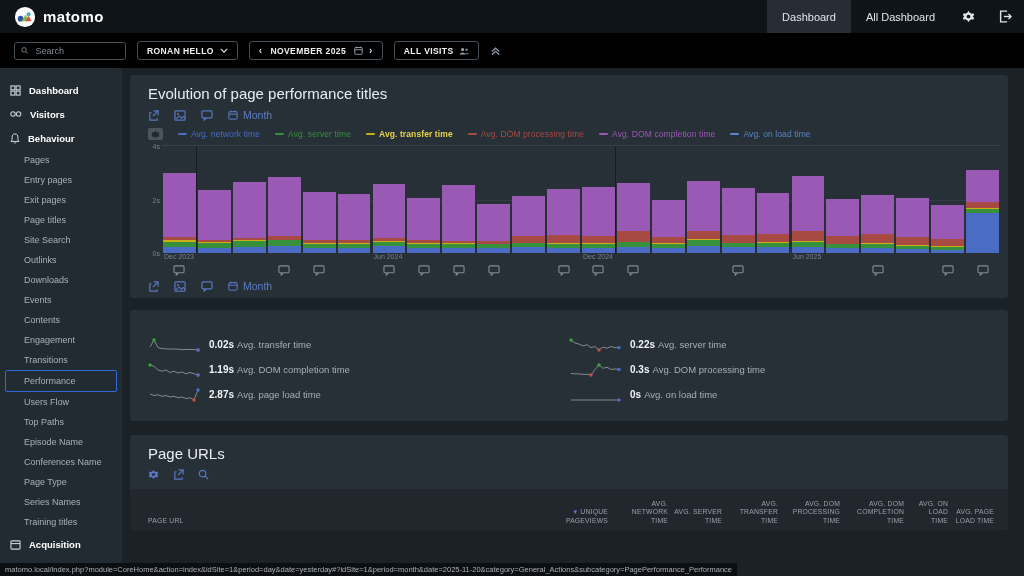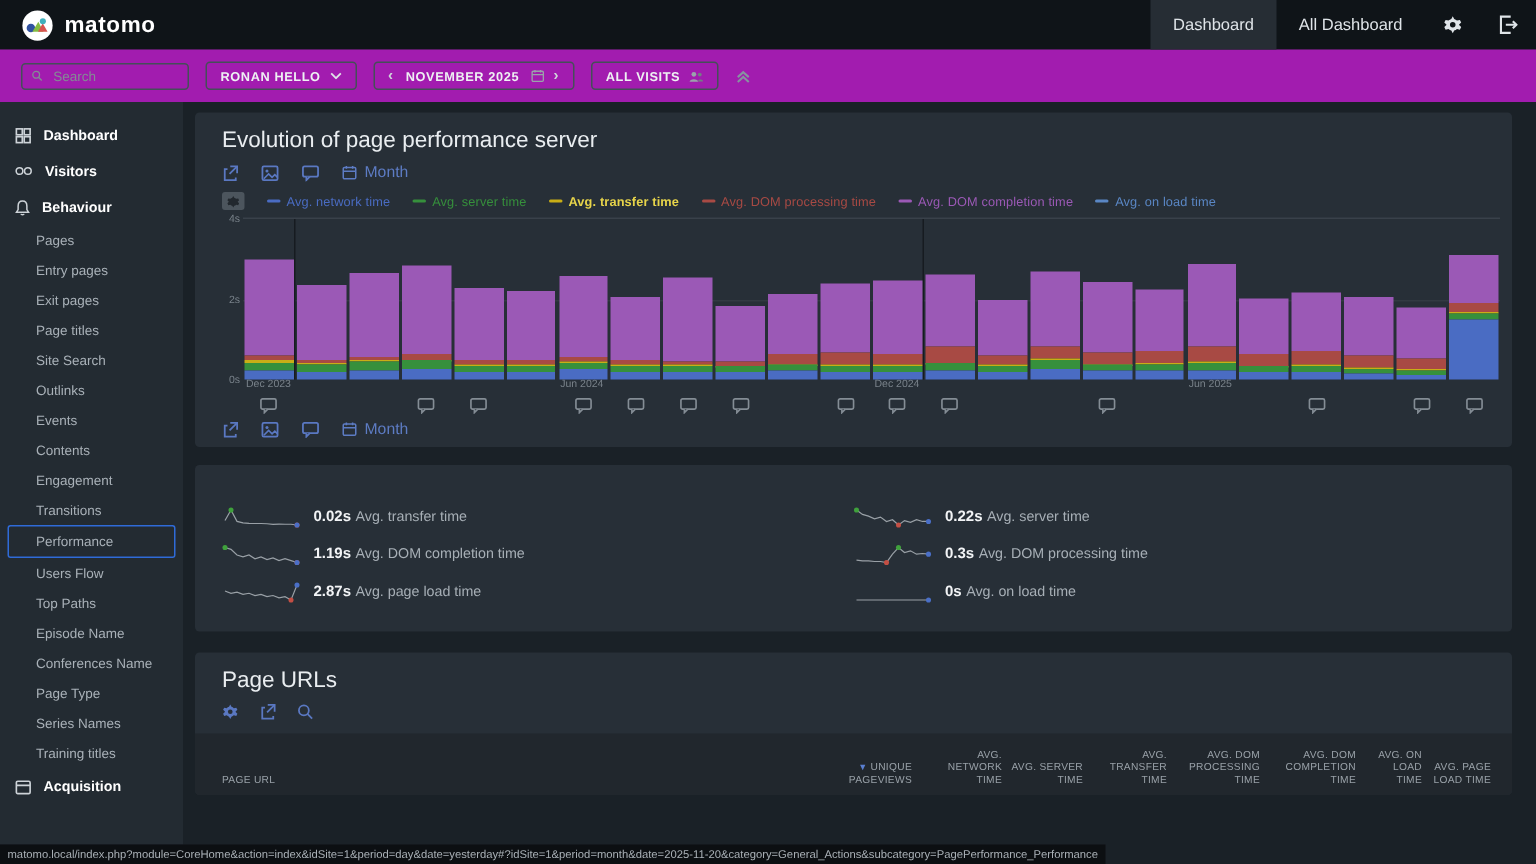--- a/index.html
+++ b/index.html
@@ -10,21 +10,21 @@
   }
   
   .topbar{height:33px;background:#0f1418;display:flex;align-items:center;padding:0 0 0 14px;}
   .brand{display:flex;align-items:center;gap:7px;}
   .brand-name{color:#fff;font-size:15px;font-weight:bold;letter-spacing:.4px;}
   .topnav{margin-left:auto;display:flex;align-items:stretch;height:100%;}
   .topnav-item{color:#dfe4e8;font-size:11px;padding:0 15px;display:flex;align-items:center;cursor:pointer;}
   .topnav-item.active{background:#262d34;}
   .top-iconbtn{display:flex;align-items:center;padding:0 12px;color:#dfe4e8;cursor:pointer;}
   
-  .toolbar{height:35px;background:#a21caf;display:flex;align-items:center;padding:0 14px;gap:11px;}
+  .toolbar{height:35px;background:#000000;display:flex;align-items:center;padding:0 14px;gap:11px;}
   .search-box{width:98px;height:16px;border:1px solid #454f58;border-radius:3px;display:flex;align-items:center;padding:0 6px;gap:5px;background:transparent;}
   .search-box input{background:transparent;border:none;outline:none;color:#aeb6bd;font-size:9px;width:100%;font-family:inherit;}
   .search-box input::placeholder{color:#838c94;}
   .tb-btn{height:17px;border:1px solid #454f58;border-radius:3px;display:flex;align-items:center;padding:0 9px;gap:6px;color:#eef1f3;font-size:8.5px;font-weight:bold;letter-spacing:.4px;cursor:pointer;white-space:nowrap;}
   .tb-btn .muted-ic{color:#9aa3ab;display:flex;align-items:center;}
   .chev{color:#cfd5da;font-size:10px;font-weight:bold;}
   .collapse-btn{color:#7c8residual99;display:flex;align-items:center;cursor:pointer;color:#8793a0;}
   
   .layout{display:flex;height:495px;}
   .sidebar{width:122px;background:#232b32;padding-top:10px;flex:none;overflow:hidden;}
@@ -196,20 +196,23 @@
       <div class="side-item">
         <span>Page titles</span>
       </div>
       <div class="side-item">
         <span>Site Search</span>
       </div>
       <div class="side-item">
         <span>Outlinks</span>
       </div>
       <div class="side-item">
+        <span>Downloads</span>
+      </div>
+      <div class="side-item">
         <span>Events</span>
       </div>
       <div class="side-item">
         <span>Contents</span>
       </div>
       <div class="side-item">
         <span>Engagement</span>
       </div>
       <div class="side-item">
         <span>Transitions</span>
@@ -245,21 +248,21 @@
             <line x1="1" y1="5" x2="11" y2="5" stroke="currentColor" stroke-width="1.2"></line>
           </svg>
         </span>
         <span>Acquisition</span>
       </div>
     </div>
 
   <div class="main">
 
     <div class="card card-evolution">
-      <div class="card-title">Evolution of page performance server</div>
+      <div class="card-title">Evolution of page performance titles</div>
       <div class="icon-row" id="evo-icons-top">
           <span class="ic">
             <svg width="11" height="11" viewBox="0 0 12 12">
               <path d="M4 3 H2 V11 H10 V9" fill="none" stroke="#5a78c2" stroke-width="1.3"></path>
               <path d="M6 1 H11 V6" fill="none" stroke="#5a78c2" stroke-width="1.3"></path>
               <line x1="11" y1="1" x2="5.5" y2="6.5" stroke="#5a78c2" stroke-width="1.3"></line>
             </svg>
           </span>
           <span class="ic">
             <svg width="12" height="11" viewBox="0 0 13 12">

